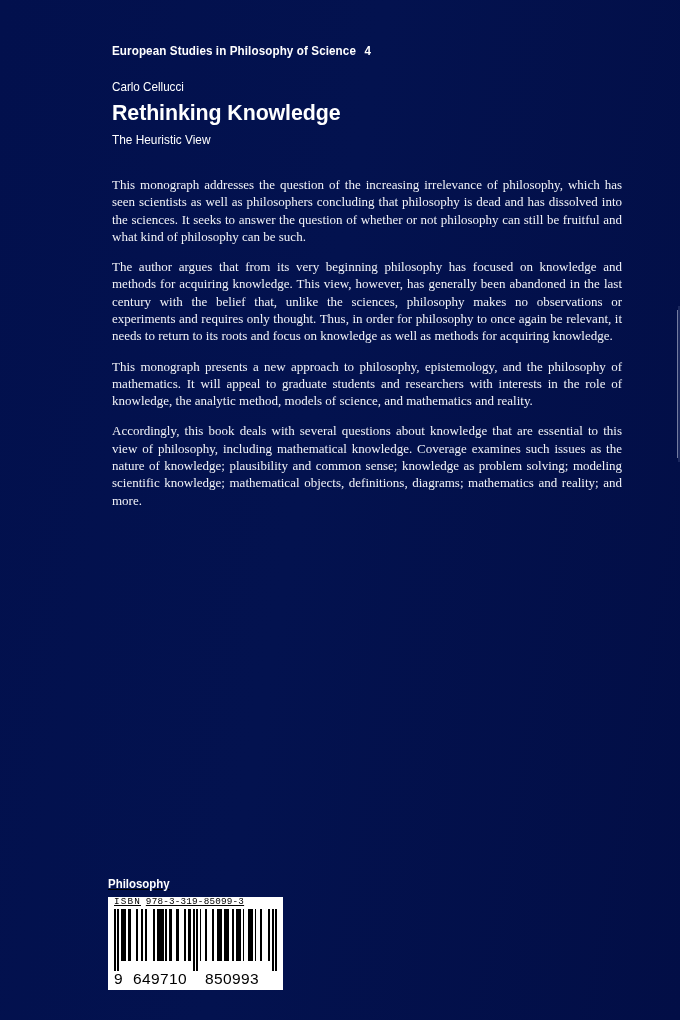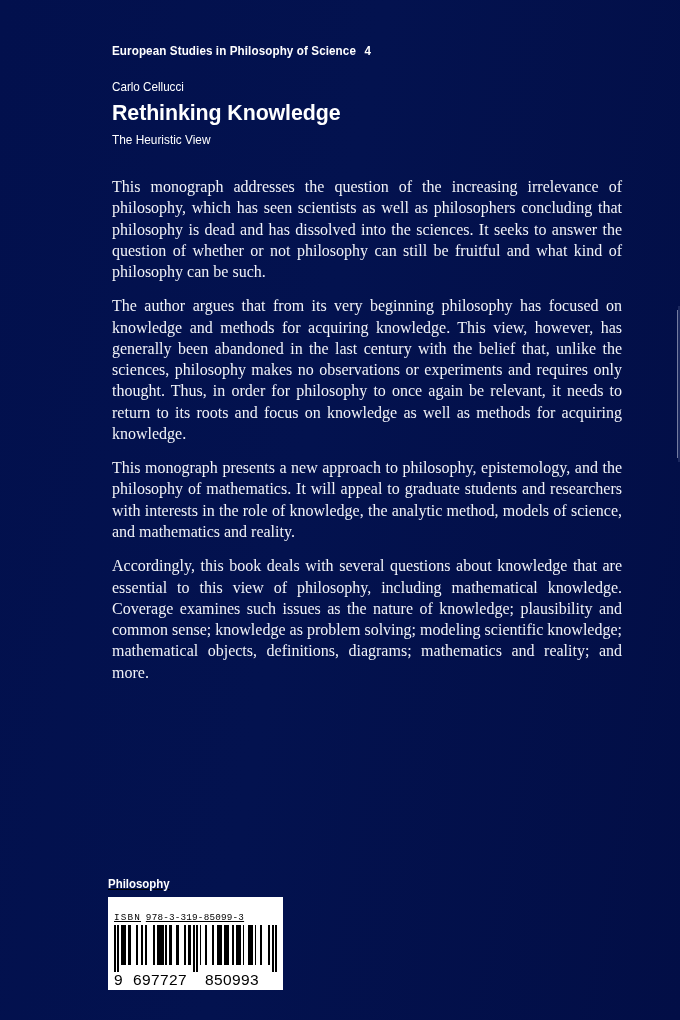--- a/index.html
+++ b/index.html
@@ -91,21 +91,21 @@
   
   .blurb {
     position: absolute;
     left: 112px;
     top: 176px;
     width: 510px;
   }
   .blurb p {
     margin: 0 0 13px 0;
     font-family: "Liberation Serif", serif;
-    font-size: 16px;
+    font-size: 13px;
     line-height: 1.33;
     color: #f2f3f8;
     text-align: justify;
     text-justify: inter-word;
     hyphens: manual;
   }
   .blurb p:last-child { margin-bottom: 0; }
 
   
   .bottom {
@@ -123,21 +123,21 @@
     transform-origin: left center;
     margin-bottom: 6px;
   }
 
   
   .barcode-box {
     width: 175px;
     height: 93px;
     background: #ffffff;
     box-sizing: border-box;
-    padding: 16px 6px 3px 6px;
+    padding: 0 6px 3px 6px;
     display: flex;
     flex-direction: column;
   }
   .isbn-text {
     font-family: "Liberation Mono", monospace;
     font-size: 9.6px;
     color: #000000;
     letter-spacing: 0.2px;
     white-space: nowrap;
     line-height: 1;
@@ -256,21 +256,21 @@
           <span class="short" style="left: 78.9474%; width: 1.05263%;"></span>
           <span class="short" style="left: 82.1053%; width: 3.15789%;"></span>
           <span class="short" style="left: 86.3158%; width: 1.05263%;"></span>
           <span class="short" style="left: 89.4737%; width: 1.05263%;"></span>
           <span class="short" style="left: 94.7368%; width: 1.05263%;"></span>
           <span class="tall" style="left: 96.8421%; width: 1.05263%;"></span>
           <span class="tall" style="left: 98.9474%; width: 1.05263%;"></span>
         </div>
       <div class="barcode-digits">
         <span class="d-left">9</span>
-        <span class="d-mid">697727</span>
+        <span class="d-mid">649710</span>
         <span class="d-right">850993</span>
       </div>
     </div>
 
 
   </div>
 
 </div>
 
 </body></html>

